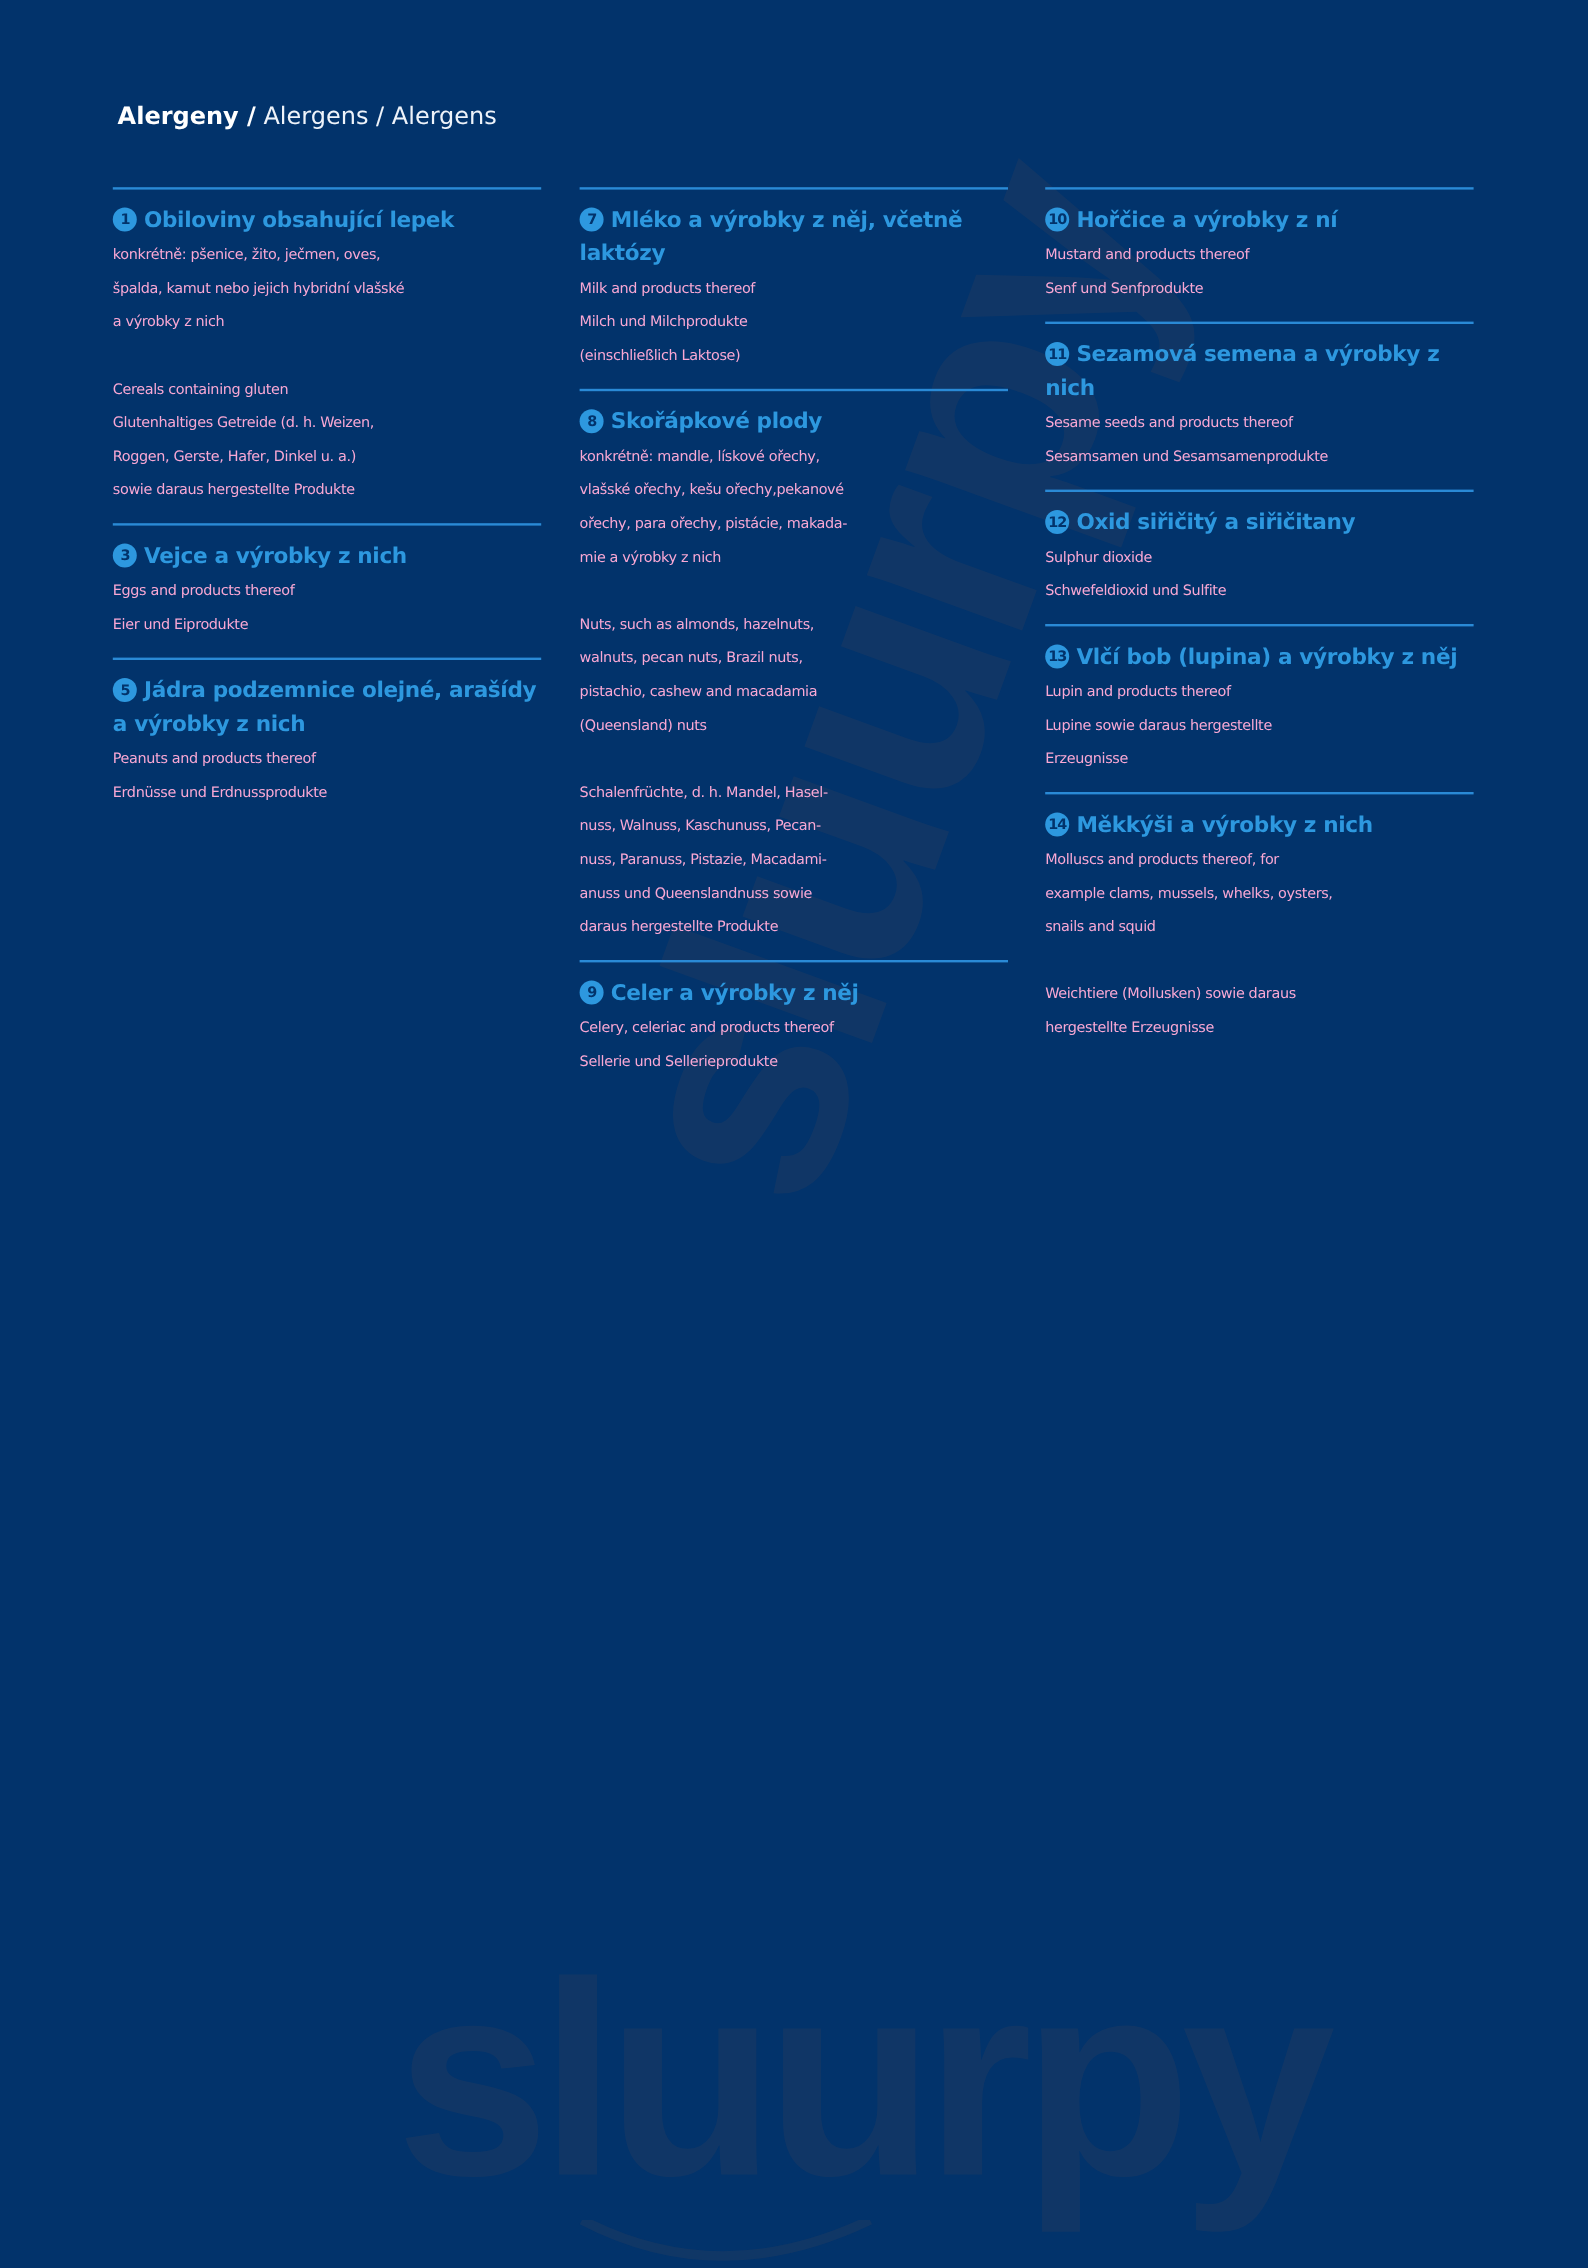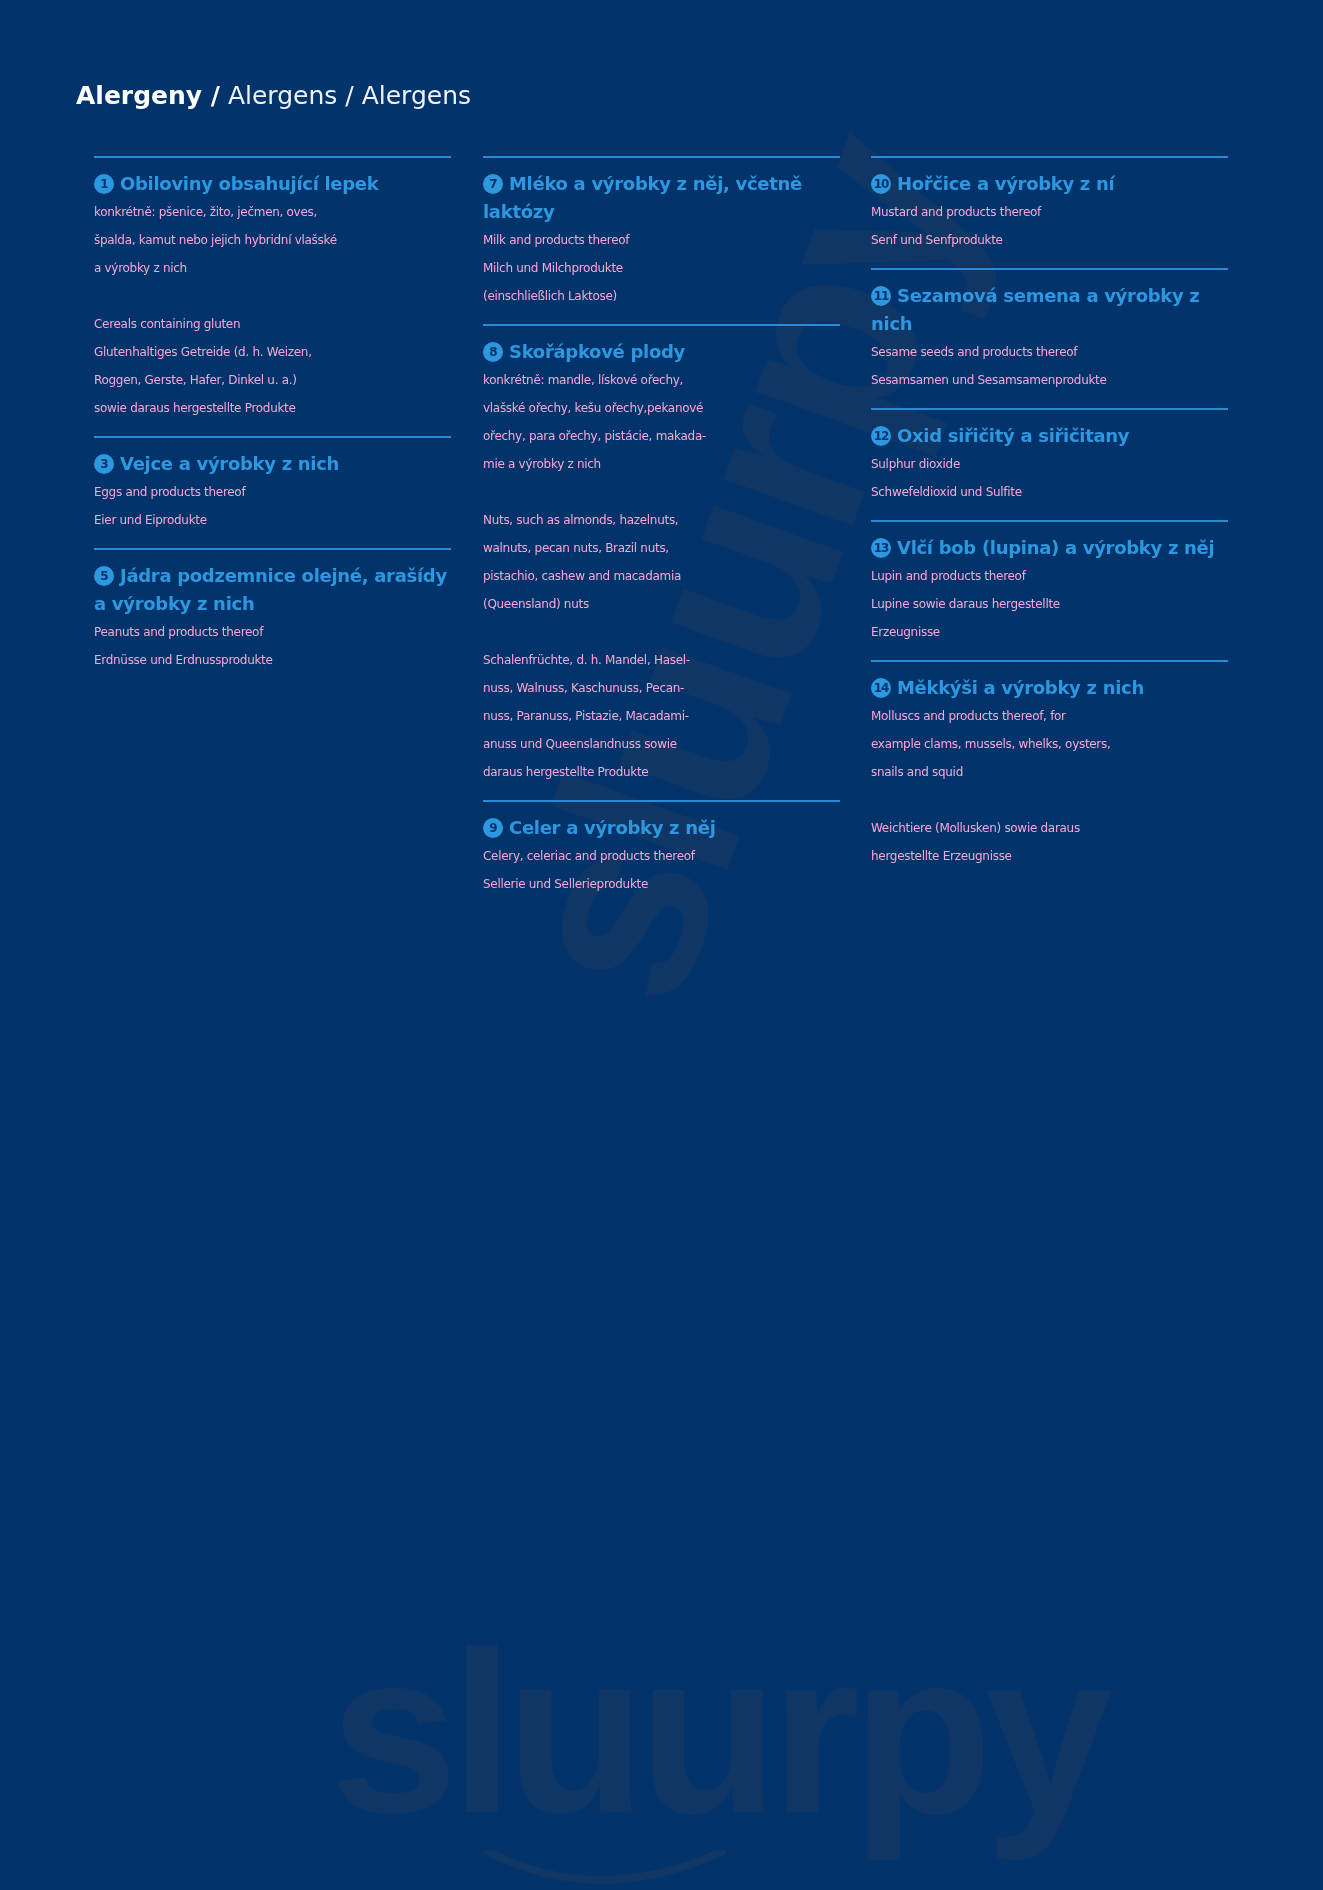--- a/index.html
+++ b/index.html
@@ -27,22 +27,22 @@
     transform-origin: center center;
   }
   .wm-bottom {
     font-size: 230px;
     left: 330px; top: 1600px;
   }
   .wm-smile {
     position: absolute; pointer-events: none;
   }
   .title {
-    position: absolute; left: 76px; top: 78px;
-    font-size: 25px; line-height: 36px;
+    position: absolute; left: 98px; top: 78px;
+    font-size: 20px; line-height: 36px;
     white-space: nowrap;
   }
   .title .bold { font-weight: bold; }
   .title .light { font-weight: normal; color: #eef3fa; }
   .column {
     position: absolute; top: 156px; width: 357px;
   }
   .col-1 { left: 94px; }
   .col-2 { left: 483px; }
   .col-3 { left: 871px; }

